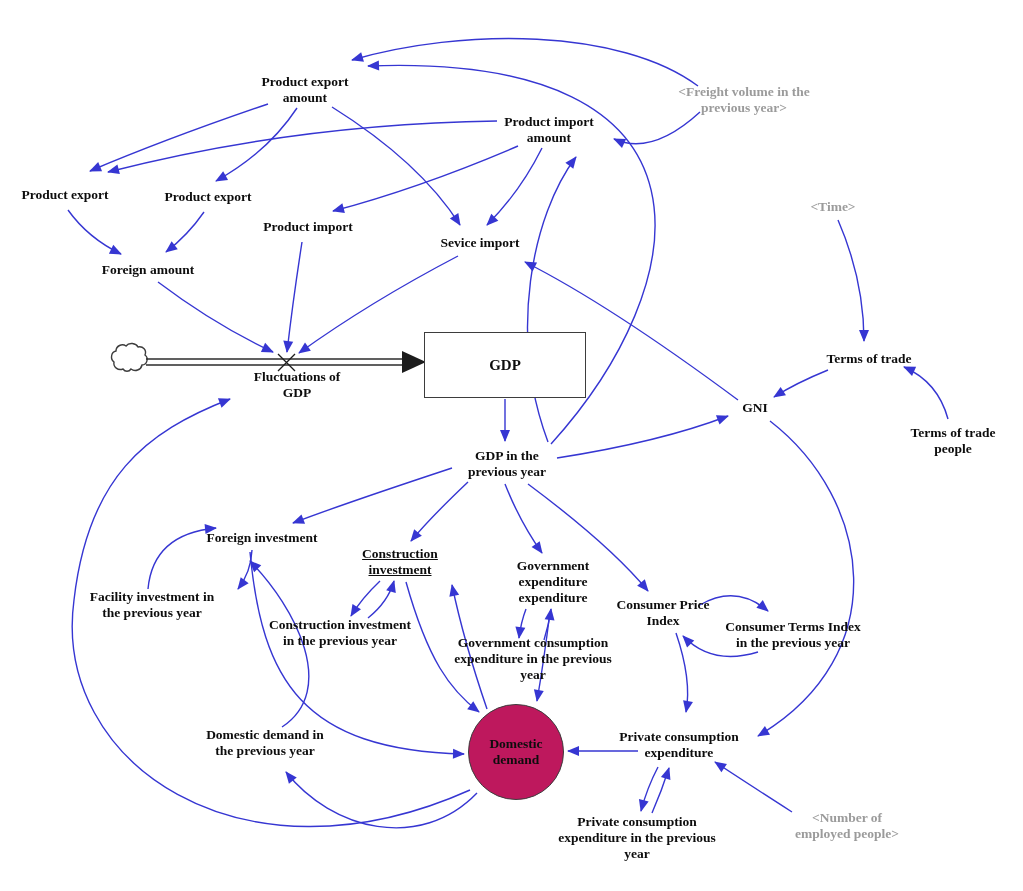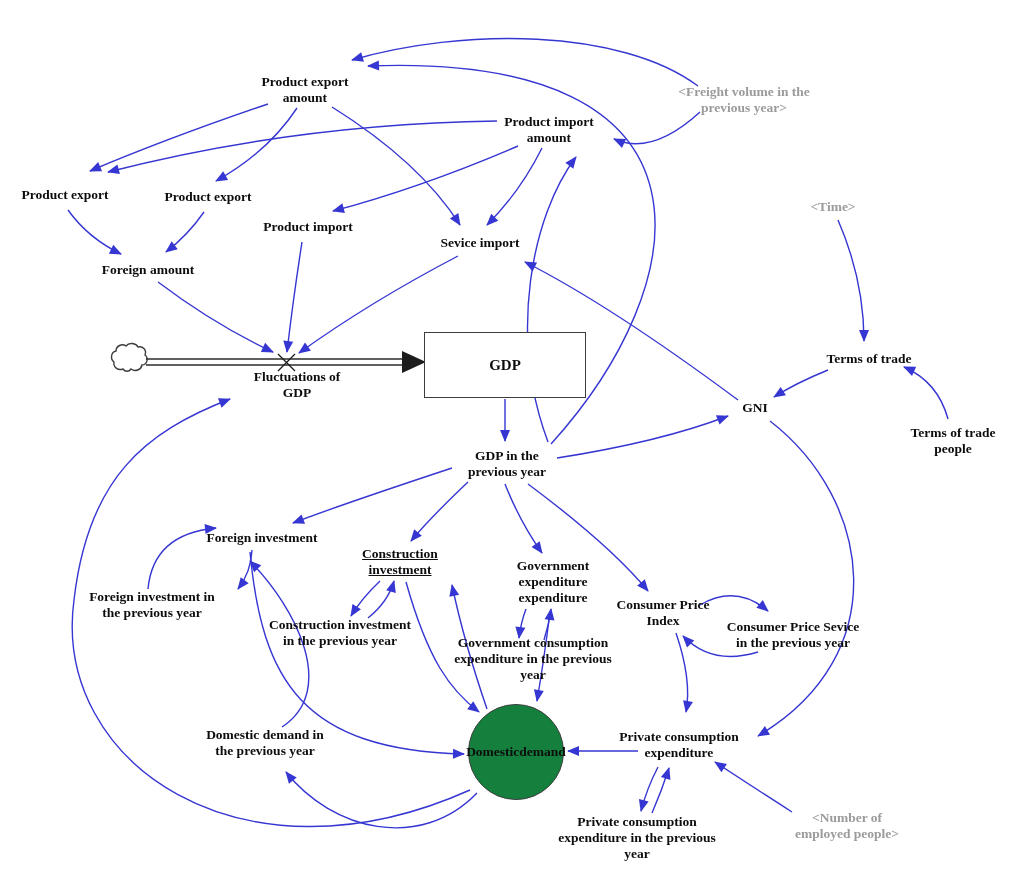--- a/index.html
+++ b/index.html
@@ -6,22 +6,22 @@
   #canvas{position:relative;width:1023px;height:891px;background:#ffffff;overflow:hidden;
           font-family:"Liberation Serif",serif;}
   #edges-svg,#flow-svg{position:absolute;left:0;top:0;width:1023px;height:891px;}
   #nodes-layer{position:absolute;left:0;top:0;width:1023px;height:891px;pointer-events:none;}
   .node{position:absolute;transform:translate(-50%,-50%);text-align:center;
         font-weight:bold;font-size:13.5px;line-height:16px;color:#0d0d0d;
         white-space:nowrap;pointer-events:auto;}
   .node.shadow{color:#9b9b9b;}
   .node.stock{border:1.7px solid #3d3d3d;background:#ffffff;display:flex;
               align-items:center;justify-content:center;font-size:15px;}
-  .node.circle{border:1.7px solid #3d3d3d;border-radius:50%;background:#15803d;
-               display:flex;flex-direction:row;align-items:center;justify-content:center;}
+  .node.circle{border:1.7px solid #3d3d3d;border-radius:50%;background:#be185d;
+               display:flex;flex-direction:column;align-items:center;justify-content:center;}
   .edge{fill:none;stroke-width:1.4px;}
   .pipe{stroke:#2b2b2b;stroke-width:1.3px;fill:none;}
   .cloud{stroke:#3d3d3d;stroke-width:1.4px;fill:#ffffff;}
   .valve{stroke:#1c1c1c;stroke-width:1.3px;fill:none;}
 </style>
 </head>
 <body>
 
 <div id="canvas">
 
@@ -147,29 +147,29 @@
       <div class="node var" style="left: 400px; top: 562px; text-decoration: underline;">
         <div>Construction</div>
         <div>investment</div>
       </div>
       <div class="node var" style="left: 553px; top: 582px;">
         <div>Government</div>
         <div>expenditure</div>
         <div>expenditure</div>
       </div>
       <div class="node var" style="left: 152px; top: 605px;">
-        <div>Foreign investment in</div>
+        <div>Facility investment in</div>
         <div>the previous year</div>
       </div>
       <div class="node var" style="left: 663px; top: 613px;">
         <div>Consumer Price</div>
         <div>Index</div>
       </div>
       <div class="node var" style="left: 793px; top: 635px;">
-        <div>Consumer Price Sevice</div>
+        <div>Consumer Terms Index</div>
         <div>in the previous year</div>
       </div>
       <div class="node var" style="left: 340px; top: 633px;">
         <div>Construction investment</div>
         <div>in the previous year</div>
       </div>
       <div class="node var" style="left: 533px; top: 659px;">
         <div>Government consumption</div>
         <div>expenditure in the previous</div>
         <div>year</div>

